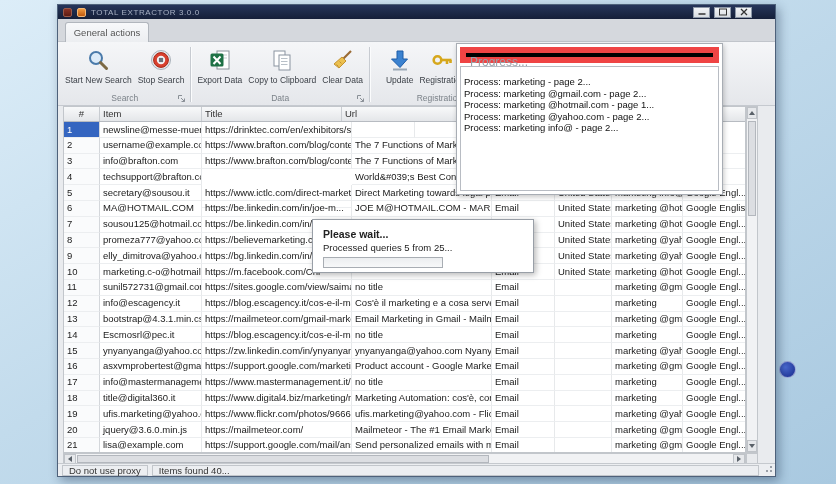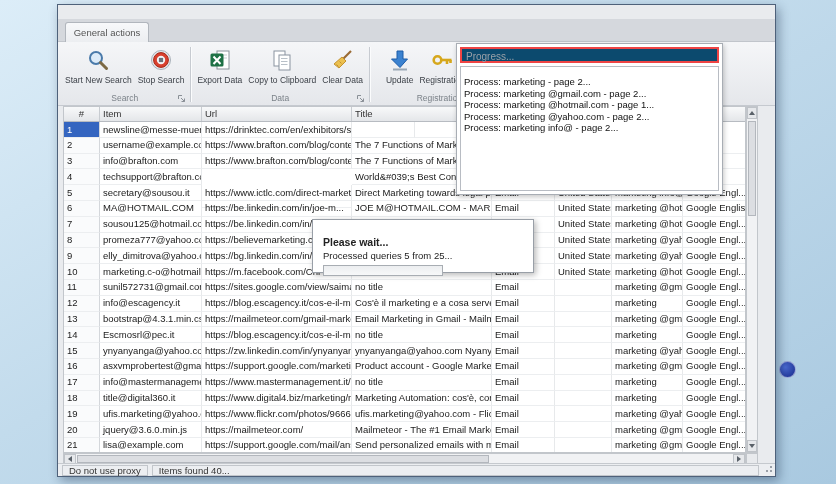--- a/index.html
+++ b/index.html
@@ -62,47 +62,69 @@
   .hscroll { position:absolute; left:5px; top:448px; width:683px; height:12px; background:#f1f2f4; border:1px solid #c2c6cb; }
   .hs-btn { position:absolute; top:0; width:12px; height:10px; background:#e6e8eb; border:1px solid #bfc3c8;
             display:flex; align-items:center; justify-content:center; }
   .hs-left { left:0; } .hs-right { right:0; }
   .hs-thumb { position:absolute; top:1px; height:8px; left:13px; width:412px; background:#dcdee2; border:1px solid #b3b7bd; }
   .sb-corner { position:absolute; left:688px; top:448px; width:12px; height:12px; background:#e8eaed; border:1px solid #c2c6cb; }
 
   
   .progress-panel { position:absolute; left:398px; top:38px; width:267px; height:152px; background:#fff;
             border:1px solid #a8adb4; box-shadow:1px 2px 5px rgba(0,0,0,.22); z-index:10; }
-  .progress-input { position:absolute; left:3px; right:3px; top:3px; height:16px; border:2px solid #ef4444;
-            background:#0c4a6e; color:#9aa0a8; font-size:10px; padding:2px 4px; }
+  .progress-input { position:absolute; left:3px; right:3px; top:3px; height:16px; border:6px solid #ef4444;
+            background:#000000; color:#9aa0a8; font-size:12px; padding:2px 4px; }
   .progress-log { position:absolute; left:3px; right:3px; top:22px; bottom:3px; border:1px solid #b8bcc3;
             background:#fff; padding:9px 3px; font-size:9.5px; line-height:11.5px; color:#111; overflow:hidden; }
 
   
   .wait-dialog { position:absolute; left:254px; top:214px; width:222px; height:54px; background:#fff;
-            border:1px solid #999fa7; box-shadow:2px 2px 6px rgba(0,0,0,.28); z-index:11; padding:16px 10px; }
+            border:1px solid #999fa7; box-shadow:2px 2px 6px rgba(0,0,0,.28); z-index:11; padding:8px 10px; }
   .wd-title { font-size:10.5px; font-weight:bold; color:#222; }
   .wd-msg { font-size:9.5px; color:#222; margin-top:2px; }
   .wd-bar { margin-top:4px; width:120px; height:11px; border:1px solid #a8adb3; background:linear-gradient(#eceef0,#f7f8f9); }
 
   
   .statusbar { position:absolute; left:0; right:0; bottom:0; height:13px; background:#eceef1;
             border-top:1px solid #c5c9ce; display:flex; align-items:center; font-size:9.5px; color:#333; }
   .sb-panel { border:1px solid #c2c6cb; height:11px; line-height:9px; padding:0 6px; margin-left:4px; white-space:nowrap; }
   .sb-items { flex:1; margin-right:16px; }
   .grip { position:absolute; right:2px; bottom:1px; }
 </style>
 </head>
 <body>
 
 <div class="screen">
   <div class="desktop-circle"></div>
 
   <div class="window">
 
+    <div class="titlebar">
+      <span class="tb-icon1"></span>
+      <span class="tb-icon2"></span>
+      <span class="tb-title">TOTAL EXTRACTOR 3.0.0</span>
+      <span class="winbtns">
+        <span class="winbtn">
+          <svg width="10" height="8">
+              <line x1="1.5" y1="6" x2="8.5" y2="6" stroke="#333" stroke-width="1.5"></line>
+            </svg>
+        </span>
+        <span class="winbtn">
+          <svg width="10" height="8">
+              <rect x="1.5" y="1" width="7" height="6" fill="none" stroke="#333"></rect>
+            </svg>
+        </span>
+        <span class="winbtn">
+          <svg width="10" height="8">
+              <path d="M2 1 L8 7 M8 1 L2 7" stroke="#333" stroke-width="1.3"></path>
+            </svg>
+        </span>
+      </span>
+    </div>
 
     <div class="tabrow">
       <div class="tab">General actions</div>
     </div>
 
     <div class="ribbon">
 
       <div class="rgroup">
         <div class="rbtns">
           <div class="rbtn">
@@ -223,22 +245,22 @@
         <div class="rcap">
           <span>Registration</span>
         </div>
       </div>
     </div>
 
     <div class="grid">
       <div class="grid-header">
           <div class="gh-cell gh-num" style="width: 36px;">#</div>
           <div class="gh-cell" style="width: 102px;">Item</div>
+          <div class="gh-cell" style="width: 140px;">Title</div>
           <div class="gh-cell" style="width: 150px;">Url</div>
-          <div class="gh-cell" style="width: 140px;">Title</div>
           <div class="gh-cell" style="width: 63px;"></div>
           <div class="gh-cell" style="width: 57px;"></div>
           <div class="gh-cell" style="width: 71px;"></div>
           <div class="gh-cell" style="width: 64px;"></div>
         </div>
       <div class="grid-body">
           <div class="g-row">
             <div class="g-cell g-num selected" style="width: 36px;">1</div>
             <div class="g-cell" style="width: 102px;">newsline@messe-muenche...</div>
             <div class="g-cell" style="width: 150px;">https://drinktec.com/en/exhibitors/sta...</div>

